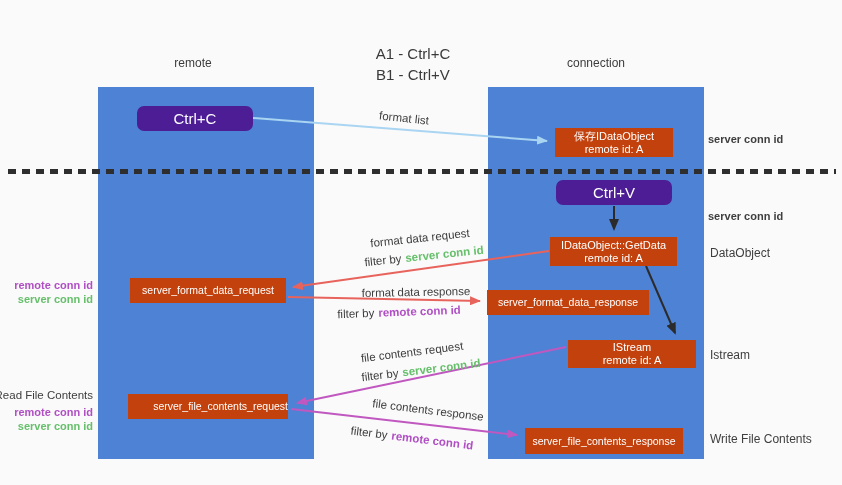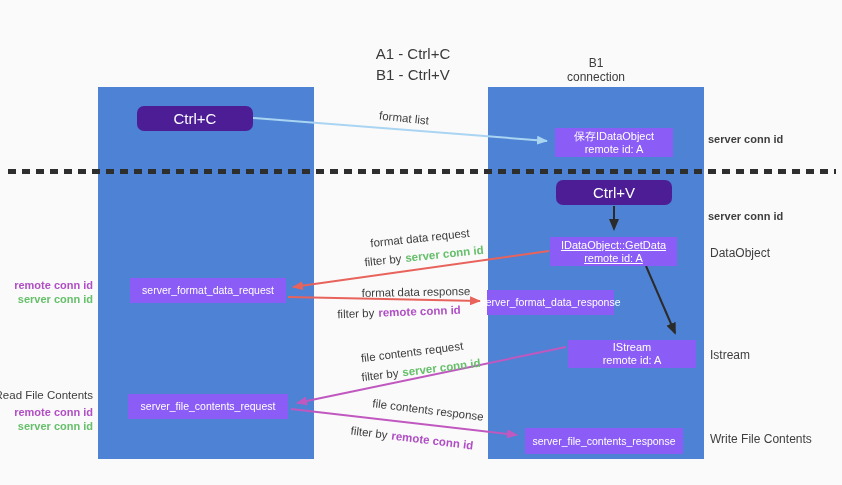--- a/index.html
+++ b/index.html
@@ -30,21 +30,21 @@
   .dashed-line{
     position:absolute;left:8px;top:169px;width:828px;height:5px;
     background:repeating-linear-gradient(90deg,#2e2e2e 0 8px,transparent 8px 14px);
   }
   .box{
     position:absolute;
     display:flex;flex-direction:column;align-items:center;justify-content:center;
     color:#ffffff;text-align:center;white-space:nowrap;
   }
   .box-green{background:#4c1d95;font-size:15px;border-radius:7px;}
-  .box-orange{background:#8b5cf6;font-size:11px;line-height:13px;}
+  .box-orange{background:#c2410c;font-size:11px;line-height:13px;}
   .box-orange.small{font-size:10.5px;}
   .flow-label{
     position:absolute;
     transform:translate(-50%,-50%);
     white-space:nowrap;color:#3e3e3e;font-size:11.5px;
   }
   .flow-label .dim{margin-right:4px;}
   .green-text{color:#66bf6b;font-weight:bold;}
   .purple-text{color:#b04fc4;font-weight:bold;}
   .side-label{
@@ -62,23 +62,23 @@
 <body>
 
 <div class="canvas">
 
   <div class="title">
     <div>A1 - Ctrl+C</div>
     <div>B1 - Ctrl+V</div>
   </div>
 
   <div class="lane-header" style="left:133px;width:120px;">
+    <div>remote</div>
   </div>
   <div class="lane-header" style="left:536px;width:120px;">
-    <div>B1</div>
     <div>connection</div>
   </div>
 
   <div class="lane" style="left:98px;"></div>
   <div class="lane" style="left:488px;"></div>
 
   <div class="dashed-line"></div>
 
   <svg class="arrows" width="842" height="485" viewBox="0 0 842 485">
     <defs>
@@ -110,39 +110,39 @@
 
   <div class="box box-orange" style="left:555px;top:128px;width:118px;height:29px;">
     <span>保存IDataObject</span>
     <span>remote id: A</span>
   </div>
 
   <div class="box box-green" style="left:556px;top:180px;width:116px;height:25px;">
     <span>Ctrl+V</span>
   </div>
 
-  <div class="box box-orange" style="left:550px;top:237px;width:127px;height:29px;text-decoration:underline;">
+  <div class="box box-orange" style="left:550px;top:237px;width:127px;height:29px;">
     <span>IDataObject::GetData</span>
     <span>remote id: A</span>
   </div>
 
   <div class="box box-orange small" style="left:130px;top:278px;width:156px;height:25px;">
     <span>server_format_data_request</span>
   </div>
 
-  <div class="box box-orange small" style="left:487px;top:290px;width:127px;height:25px;">
+  <div class="box box-orange small" style="left:487px;top:290px;width:162px;height:25px;">
     <span>server_format_data_response</span>
   </div>
 
   <div class="box box-orange" style="left:568px;top:340px;width:128px;height:28px;">
     <span>IStream</span>
     <span>remote id: A</span>
   </div>
 
-  <div class="box box-orange small" style="left:128px;top:394px;width:160px;height:25px;">
+  <div class="box box-orange small" style="left:128px;top:394px;width:160px;height:25px;align-items:flex-end;">
     <span>server_file_contents_request</span>
   </div>
 
   <div class="box box-orange small" style="left:525px;top:428px;width:158px;height:26px;">
     <span>server_file_contents_response</span>
   </div>
 
   <div class="flow-label" style="left:404px;top:118px;transform:translate(-50%,-50%) rotate(6deg);">format list</div>
 
   <div class="flow-label" style="left:420px;top:238px;transform:translate(-50%,-50%) rotate(-6deg);">format data request</div>

